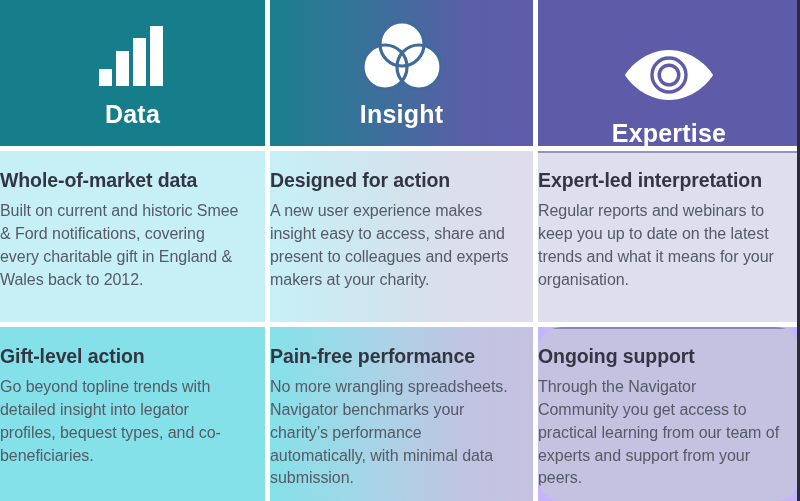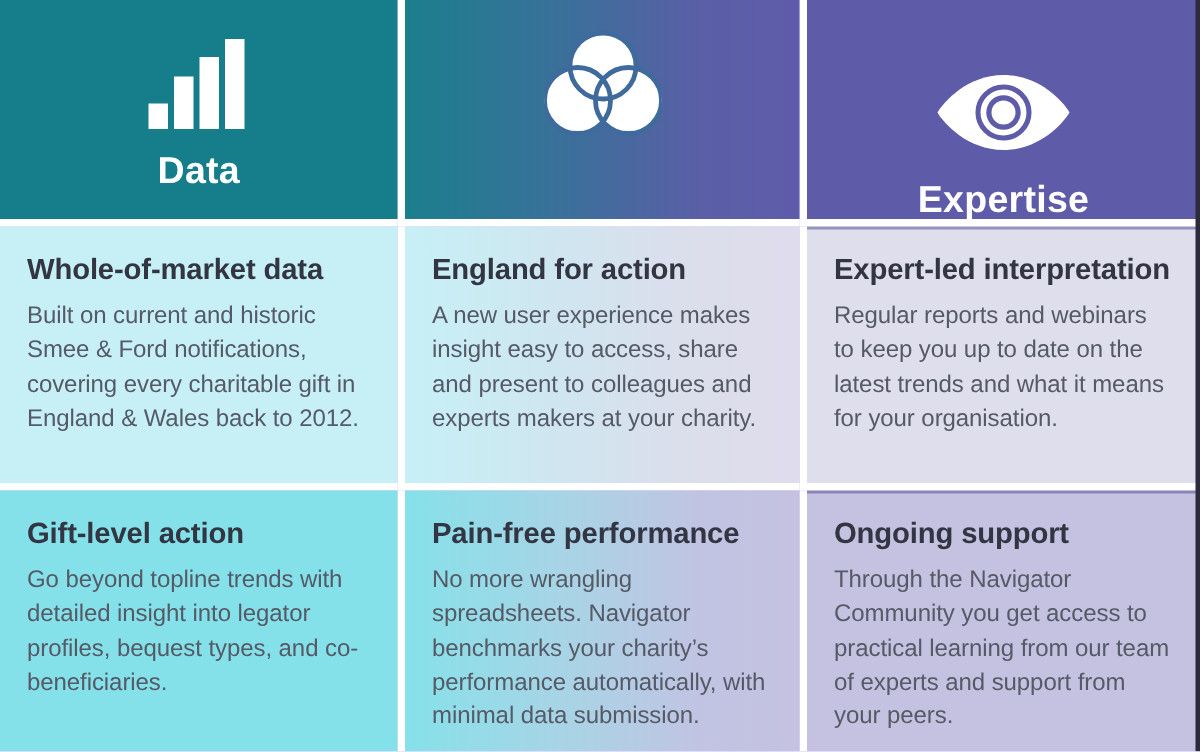--- a/index.html
+++ b/index.html
@@ -71,33 +71,33 @@
     font-size: 25px;
     font-weight: 600;
     letter-spacing: 0.2px;
     line-height: 1;
   }
 
   
   .bcell {
     position: relative;
     box-sizing: border-box;
-    padding: 18px 20px 10px 18px;
+    padding: 18px 20px 10px 0;
     overflow: hidden;
   }
 
   
   .bcell.r1.c1 { background: #c6f0f6; }
   .bcell.r1.c2 { background: linear-gradient(90deg, #c7f0f6 0%, #cfe6f0 38%, #dbdeeb 72%, #dfdcec 100%); }
   .bcell.r1.c3 { background: #dedeec; }
 
   
   .bcell.r2.c1 { background: #84e1e9; }
   .bcell.r2.c2 { background: linear-gradient(90deg, #85e1e9 0%, #a8d4e6 40%, #c0c4e2 74%, #c5c1e1 100%); }
-  .bcell.r2.c3 { background: #c4c1e1; }
+  .bcell.r2.c3 { background: #c4c1e1; border-radius: 24px; }
 
   
   .bcell.c3::before {
     content: "";
     position: absolute;
     top: 0; left: 0; right: 0;
     height: 2px;
     background: rgba(90, 85, 150, 0.55);
   }
 
@@ -145,20 +145,21 @@
             <circle cx="22" cy="46" r="22"></circle>
             <circle cx="56" cy="46" r="22"></circle>
           </g>
           <g fill="none" stroke="#3f6b9c" stroke-width="3.2">
             <circle cx="39" cy="23" r="22"></circle>
             <circle cx="22" cy="46" r="22"></circle>
             <circle cx="56" cy="46" r="22"></circle>
           </g>
         </svg>
       </div>
+      <div class="hlabel">Insight</div>
     </div>
     <div class="gap"></div>
 
     <div class="hcell c3">
       <div class="hicon">
         <svg width="92" height="56" viewBox="0 0 92 56" aria-hidden="true">
           <path d="M46 3 C22 3 6 21 2 28 C6 35 22 53 46 53 C70 53 86 35 90 28 C86 21 70 3 46 3 Z" fill="#ffffff"></path>
           <circle cx="46" cy="28" r="17" fill="none" stroke="#5e5ba9" stroke-width="3.4"></circle>
           <circle cx="46" cy="28" r="11.5" fill="#5e5ba9"></circle>
           <circle cx="46" cy="28" r="8" fill="#ffffff"></circle>
@@ -173,21 +174,21 @@
     <div class="gap"></div>
     <div class="gap"></div>
 
     <div class="bcell r1 c1">
       <h3 class="btitle">Whole-of-market data</h3>
       <p class="btext">Built on current and historic Smee &amp; Ford notifications, covering every charitable gift in England &amp; Wales back to 2012.</p>
     </div>
     <div class="gap"></div>
 
     <div class="bcell r1 c2">
-      <h3 class="btitle">England for action</h3>
+      <h3 class="btitle">Designed for action</h3>
       <p class="btext">A new user experience makes insight easy to access, share and present to colleagues and experts makers at your charity.</p>
     </div>
     <div class="gap"></div>
 
     <div class="bcell r1 c3">
       <h3 class="btitle">Expert-led interpretation</h3>
       <p class="btext">Regular reports and webinars to keep you up to date on the latest trends and what it means for your organisation.</p>
     </div>
 
     <div class="gap"></div>

